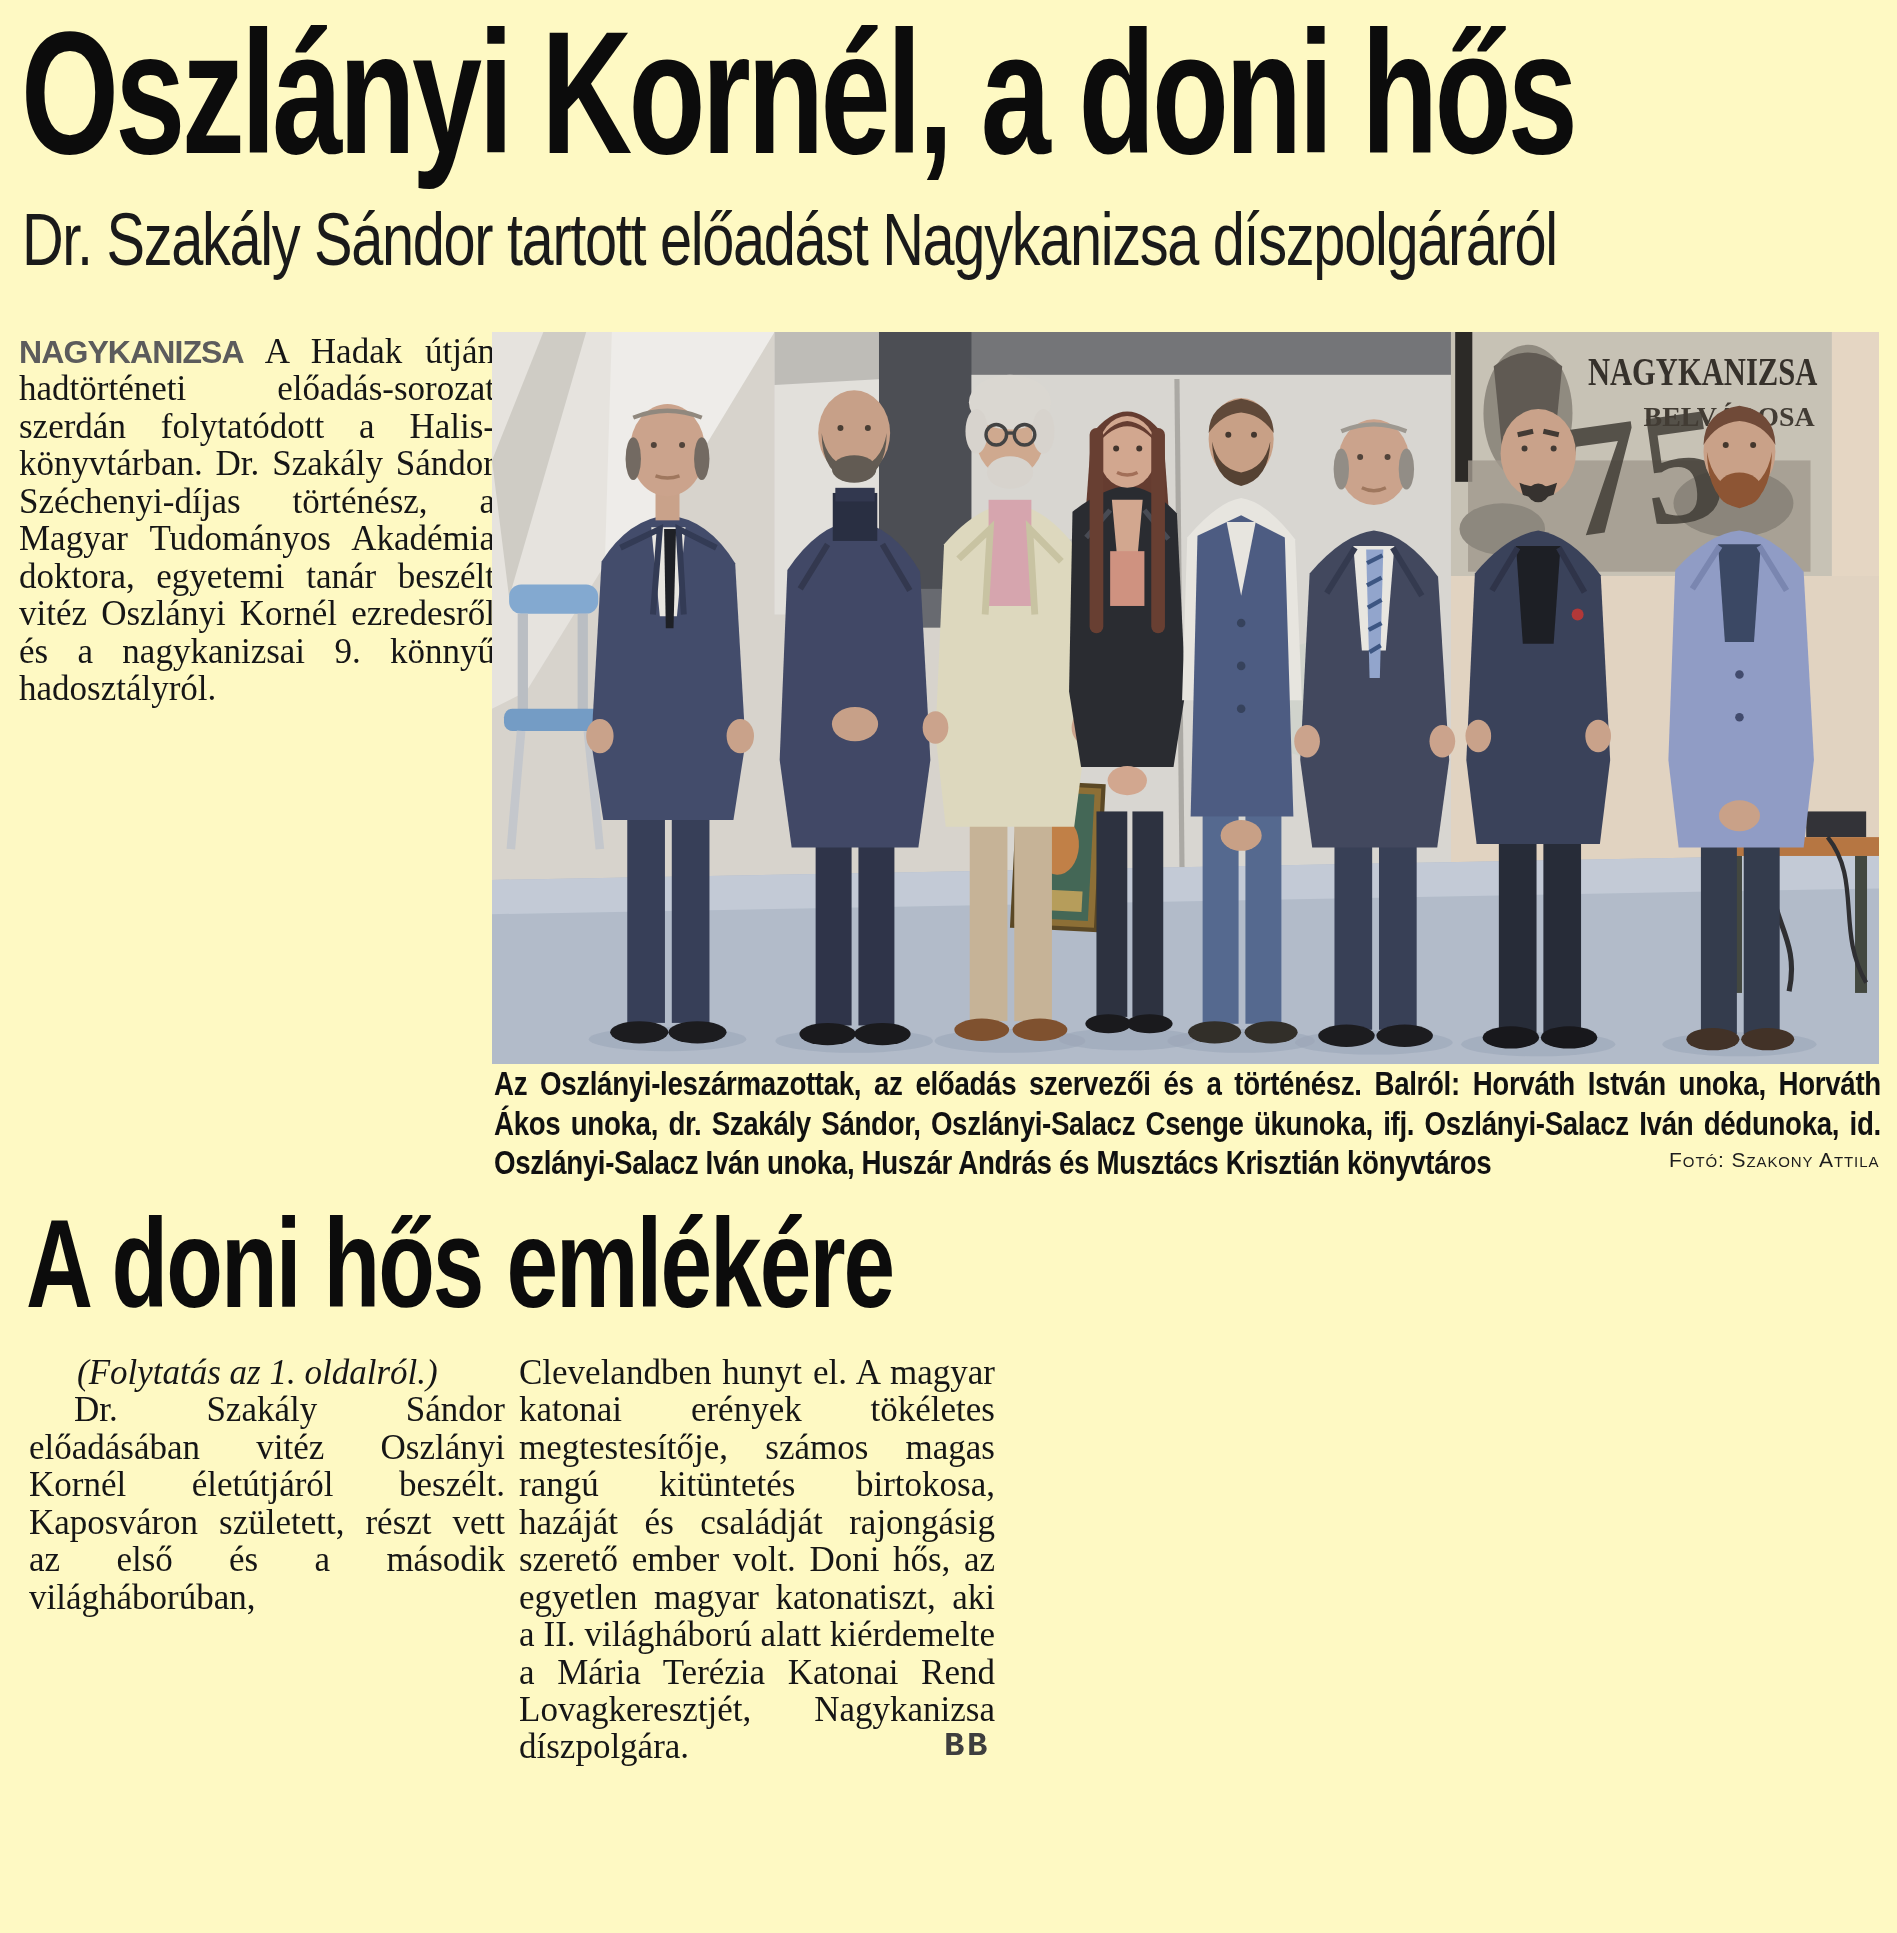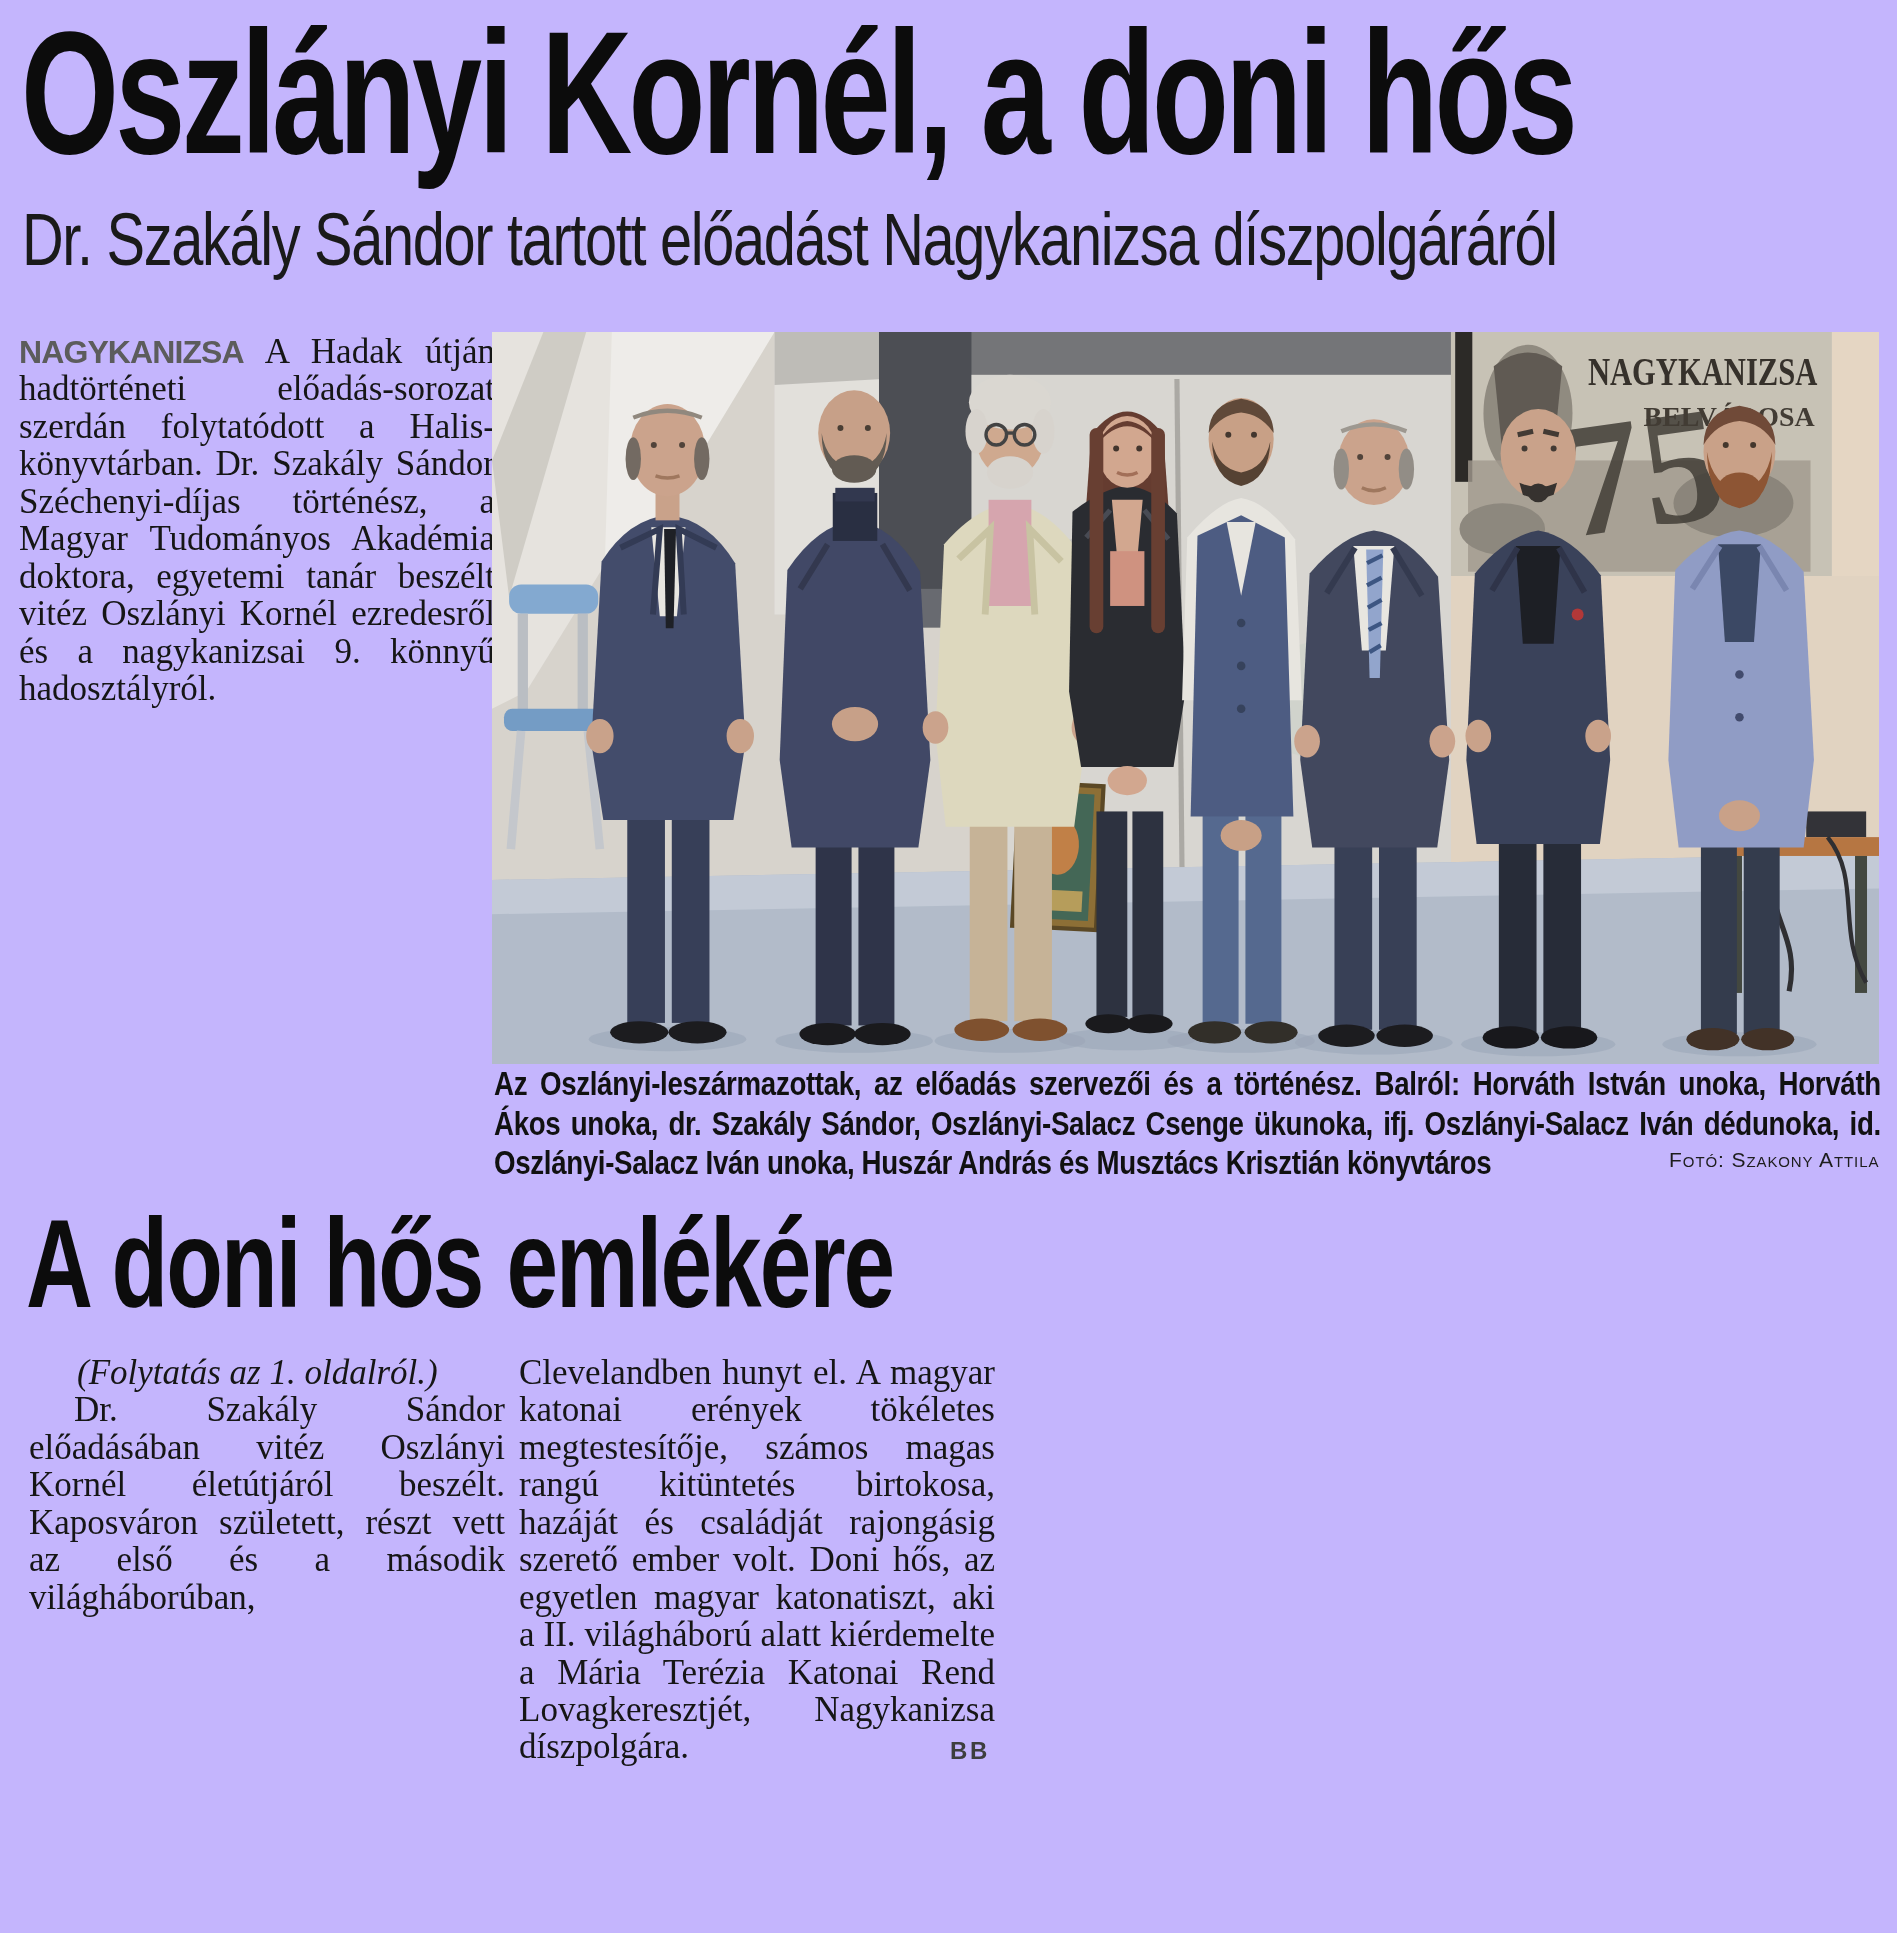--- a/index.html
+++ b/index.html
@@ -1,16 +1,16 @@
 <!DOCTYPE html>
 <html lang="hu" style="font-size:13.7px"><head>
 <meta charset="utf-8">
 <style>
   html,body{margin:0;padding:0;background:#ffffff;}
-  .page{position:relative;width:1898px;height:1933px;background:#c4b5fd;overflow:hidden;
+  .page{position:relative;width:1898px;height:1933px;background:#fef9c3;overflow:hidden;
         color:#161616;font-family:"Liberation Serif",serif;}
   .cond{display:inline-block;transform-origin:0 0;white-space:nowrap;}
 
   .headline{position:absolute;left:20.5px;top:-5.1px;margin:0;width:1871px;}
   .hx{font-family:"Liberation Sans",sans-serif;font-weight:bold;font-size:175px;
       letter-spacing:-5.1px;line-height:1.12;transform:scaleX(0.72);color:#0c0c0c;}
 
   .subheadline{position:absolute;left:22px;top:199px;margin:0;}
   .sx{font-family:"Liberation Sans",sans-serif;font-weight:400;font-size:74px;
       letter-spacing:-1.7px;line-height:1.1;transform:scaleX(0.78);color:#1a1a1a;}
@@ -35,22 +35,22 @@
 
   .headline2{position:absolute;left:26px;top:1200px;margin:0;}
   .h2x{font-family:"Liberation Sans",sans-serif;font-weight:bold;font-size:127px;
       letter-spacing:-2.6px;line-height:1;transform:scaleX(0.73);color:#0c0c0c;}
 
   .a2col{position:absolute;top:1354px;width:476px;text-align:justify;
          font-size:35px;line-height:1.07;hyphens:auto;}
   .a2col-left{left:29px;}
   .a2col-right{left:519px;}
   .contnote{font-style:italic;text-indent:48px;text-align:left;}
-  .byline{position:absolute;right:5.1px;bottom:1.7px;font-family:Liberation Sans, sans-serif;
-      font-weight:bold;font-size:24px;letter-spacing:2.6px;color:#3e3e3e;}
+  .byline{position:absolute;right:5.1px;bottom:1.7px;font-family:Liberation Mono, monospace;
+      font-weight:bold;font-size:34px;letter-spacing:2.6px;color:#3e3e3e;}
 </style>
 </head>
 <body>
 
 <div class="page">
 
   <h1 class="headline"><span class="cond hx">Oszlányi Kornél, a doni hős</span></h1>
 
   <p class="subheadline"><span class="cond sx">Dr. Szakály Sándor tartott előadást Nagykanizsa díszpolgáráról</span></p>
 

